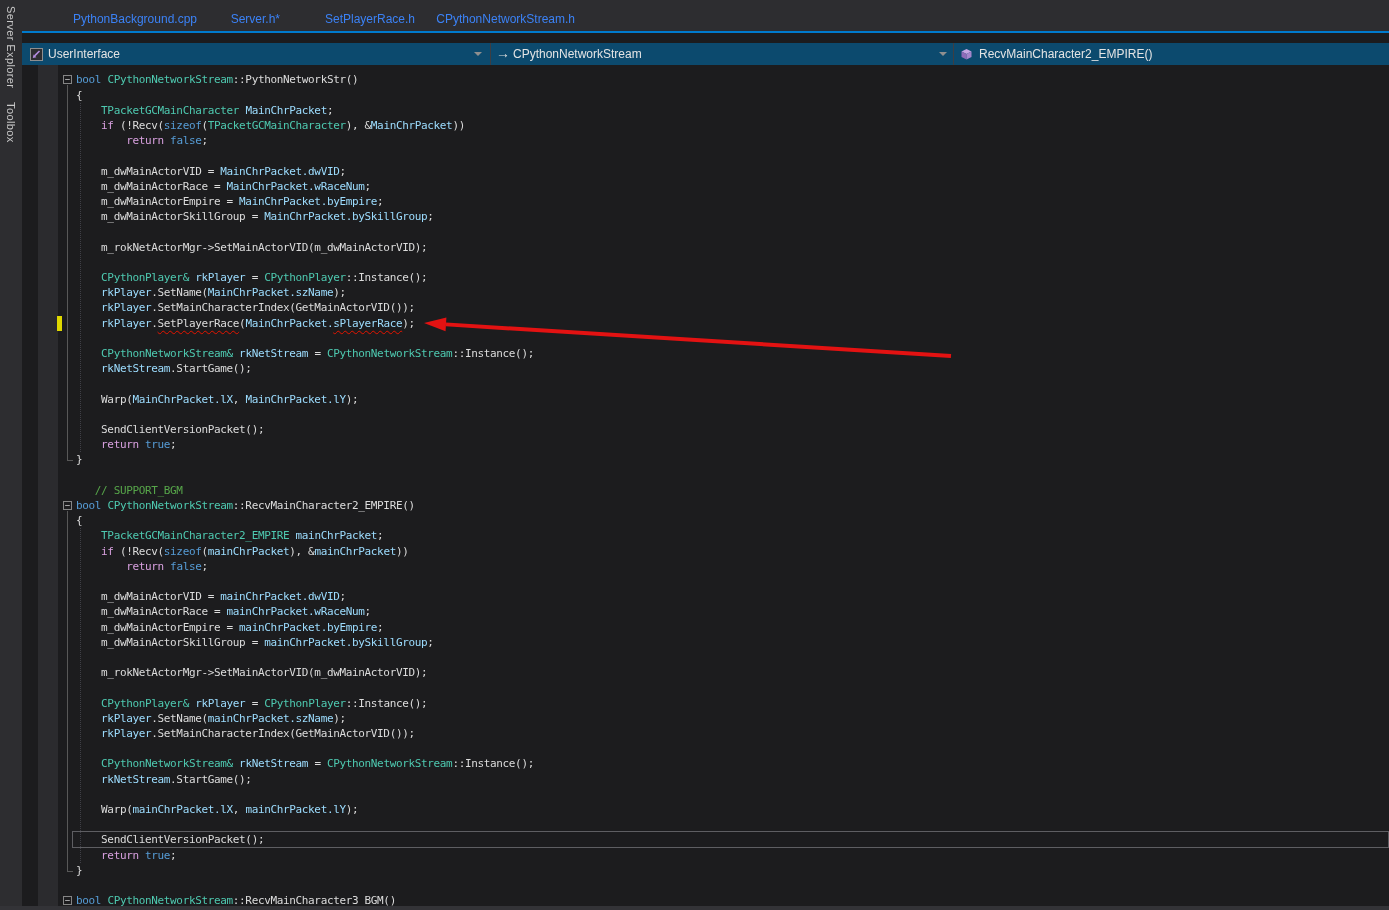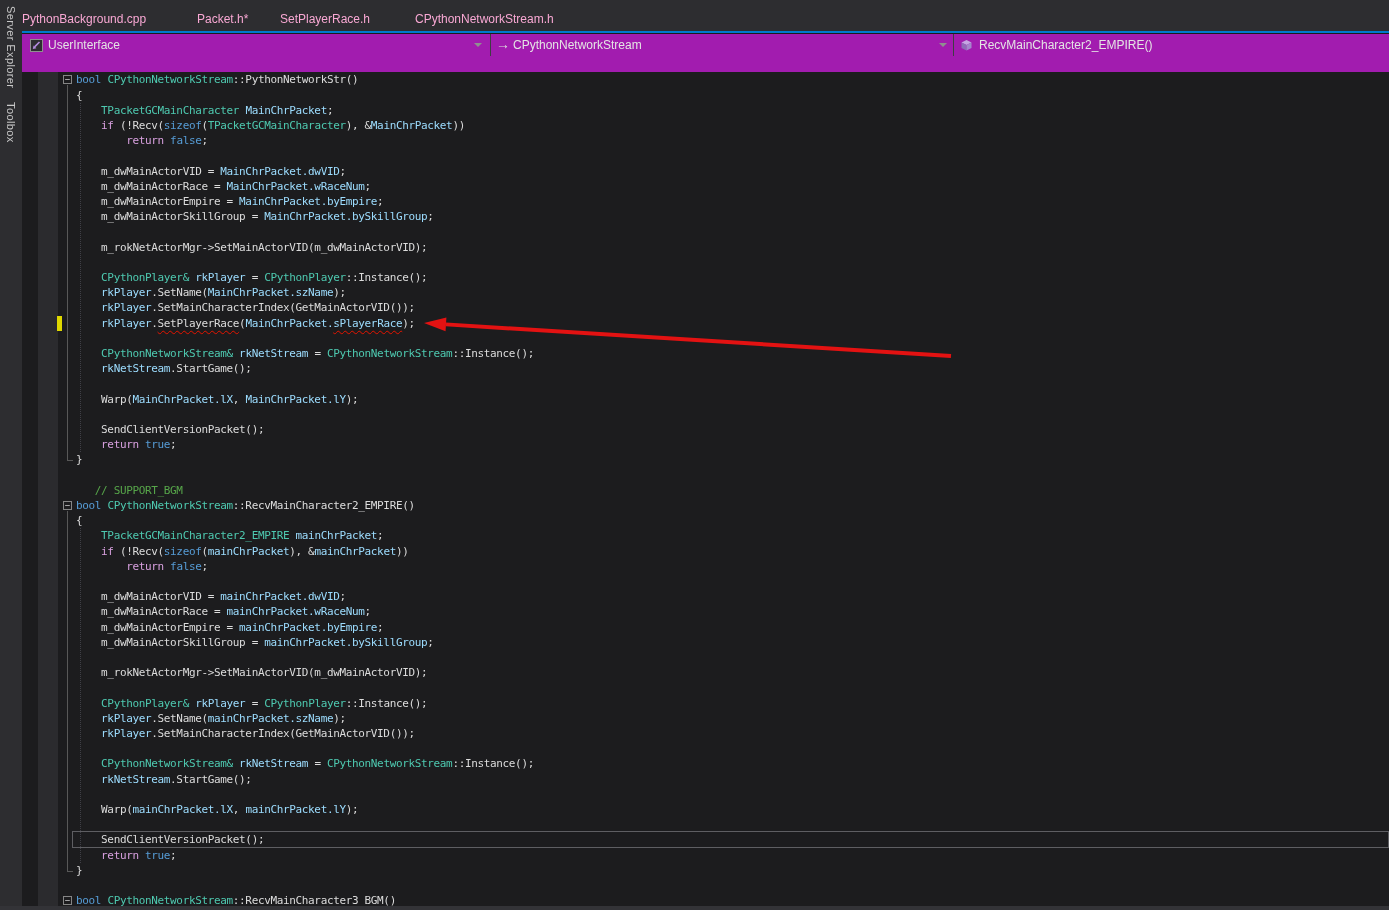--- a/index.html
+++ b/index.html
@@ -6,30 +6,30 @@
   .screen{position:relative;width:1389px;height:910px;overflow:hidden;
           font-family:"Liberation Sans",sans-serif;background:#1c1c1e;}
   
   .sidebar{position:absolute;left:0;top:0;width:22px;height:910px;background:#2d2d30;z-index:5;}
   .vtab{writing-mode:vertical-rl;display:block;color:#c8c8c8;font-size:11px;
         letter-spacing:.4px;margin:6px 0 0 5px;cursor:default;}
   .vtab + .vtab{margin-top:14px;}
   
   .tabstrip{position:absolute;left:22px;top:0;width:1367px;height:31px;background:#2d2d30;
             display:flex;align-items:flex-end;z-index:4;}
-  .tab{height:24px;line-height:24px;font-size:12px;color:#f9a8d4;text-align:left;
+  .tab{height:24px;line-height:24px;font-size:12px;color:#3b82f6;text-align:right;
        box-sizing:border-box;overflow:hidden;white-space:nowrap;}
   .tab.active{background:#007acc;color:#fff;display:flex;align-items:center;
               text-align:left;padding:0 8px;}
   .tab.active .tab-label{flex:0 0 auto;}
   .tab-icons{margin-left:auto;display:flex;align-items:center;gap:7px;}
   .tab-close{font-size:11px;color:#fff;line-height:11px;}
   .accent-line{position:absolute;left:22px;top:31px;width:1367px;height:2px;background:#007acc;z-index:4;}
   
-  .navbar{position:absolute;left:22px;top:34px;width:1367px;height:38px;background:#a21caf;z-index:4;}
+  .navbar{position:absolute;left:22px;top:43px;width:1367px;height:22px;background:#0c4a6e;z-index:4;}
   .navbar .lbl{position:absolute;top:0;height:22px;line-height:22px;font-size:12px;color:#e4e4e4;white-space:nowrap;}
   .chev{position:absolute;top:9px;width:0;height:0;border-left:4px solid transparent;
         border-right:4px solid transparent;border-top:4px solid #8f8f8f;}
   .nav-sep{position:absolute;top:0;width:1px;height:22px;background:#3e3e42;}
   .goto{position:absolute;top:0;height:22px;line-height:21px;font-size:14px;color:#dcdcdc;font-weight:bold;}
   .nav-ico{position:absolute;top:4px;}
   
   .editor{position:absolute;left:22px;top:55px;width:1367px;height:855px;background:#1c1c1e;z-index:1;}
   .glyph-margin{position:absolute;left:16px;top:0;width:20px;height:855px;background:#2b2b2e;}
   .code-line{position:absolute;left:54px;height:15.2px;white-space:pre;
@@ -53,21 +53,21 @@
 
 <div class="screen">
 
   <div class="sidebar">
     <span class="vtab">Server Explorer</span>
     <span class="vtab">Toolbox</span>
   </div>
 
   <div class="tabstrip" id="tabstrip">
       <div class="tab" style="width: 175px;"><span class="tab-label">PythonBackground.cpp</span></div>
-      <div class="tab" style="width: 83px;"><span class="tab-label">Packet.h*</span></div>
+      <div class="tab" style="width: 83px;"><span class="tab-label">Server.h*</span></div>
       <div class="tab" style="width: 135px;"><span class="tab-label">SetPlayerRace.h</span></div>
       <div class="tab" style="width: 160px;"><span class="tab-label">CPythonNetworkStream.h</span></div>
     </div>
   <div class="accent-line"></div>
 
   <div class="navbar">
     <span class="nav-ico" style="left:8px;">
       <svg width="13" height="13" viewBox="0 0 13 13">
         <rect x="0.5" y="0.5" width="12" height="12" fill="#2d2d30" stroke="#8f8f8f"></rect>
         <path d="M9.5 3 L4.6 7.9" stroke="#b48ce0" stroke-width="1.6" fill="none"></path>

